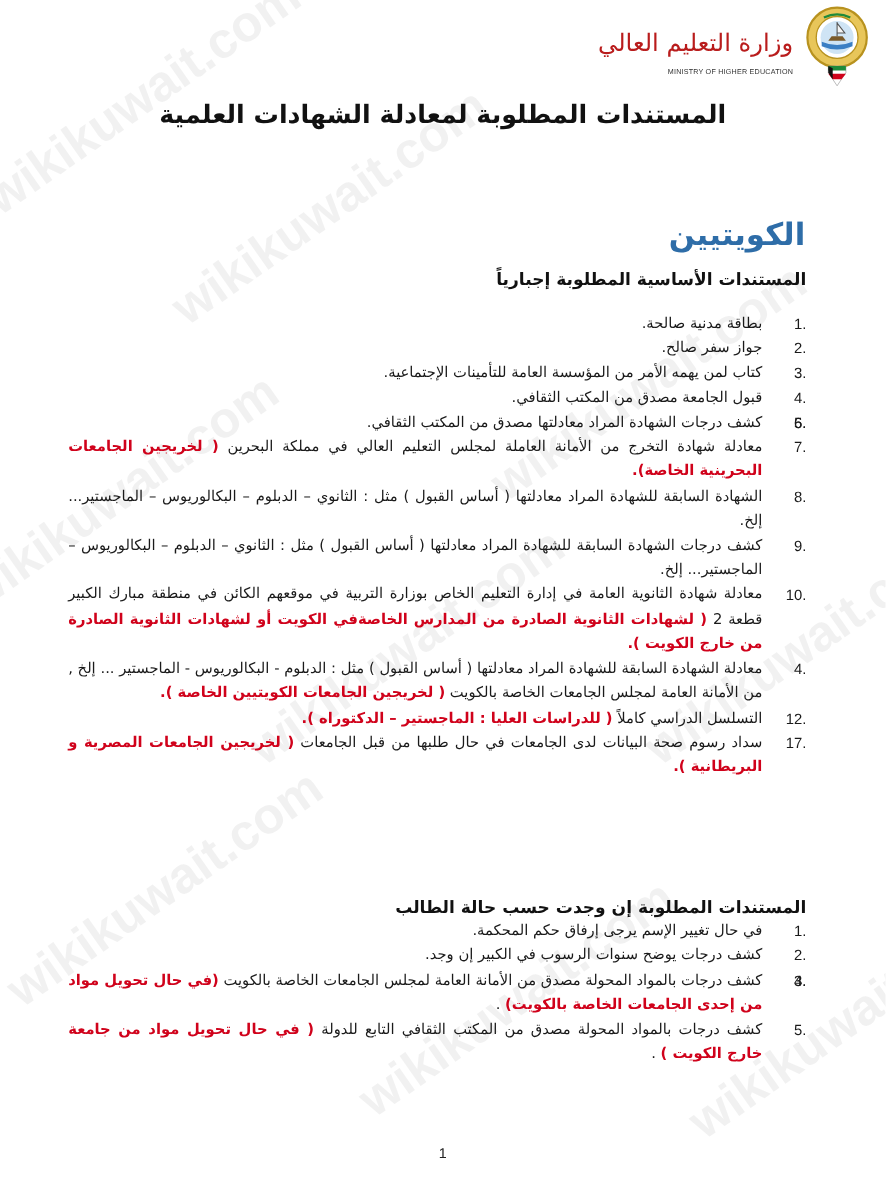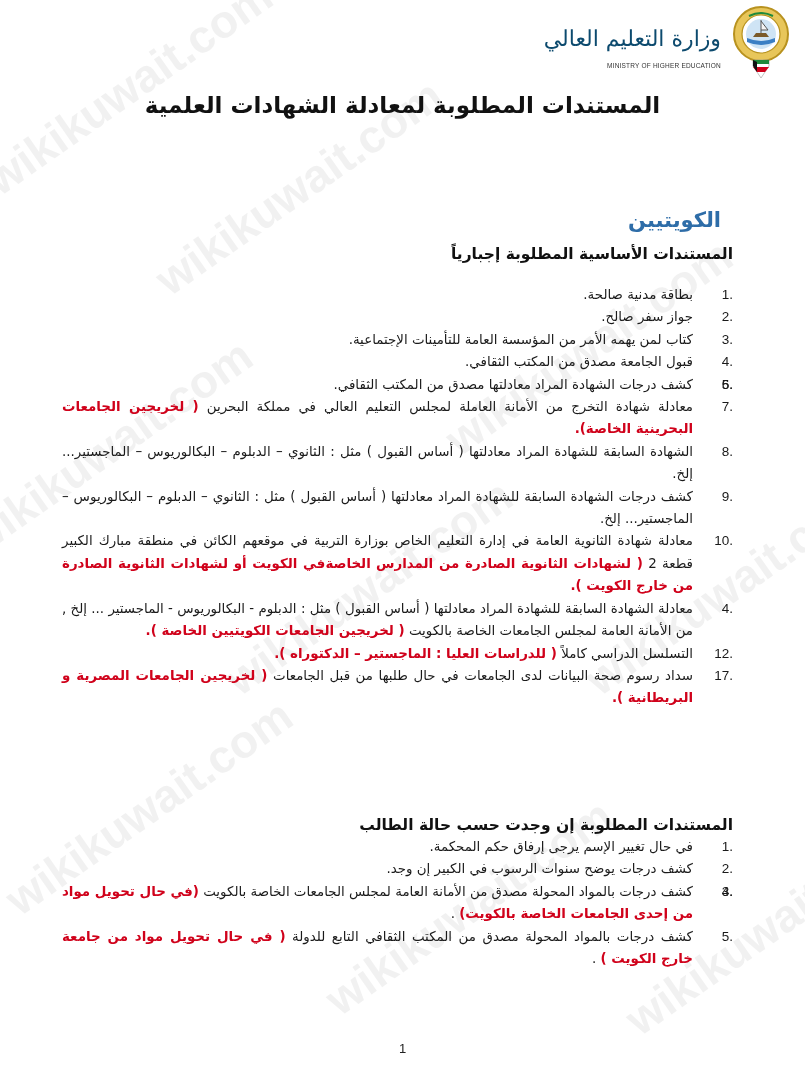--- a/index.html
+++ b/index.html
@@ -12,33 +12,33 @@
   .wm {
     position:absolute; font-family:"Liberation Sans",sans-serif; font-size:46px; font-weight:bold;
     color:rgba(170,170,170,0.16); transform:rotate(-35deg); white-space:nowrap; direction:ltr;
   }
   .page { position:relative; z-index:1; width:805px; height:1080px; }
 
   .header-logo { position:absolute; top:2px; right:8px; width:210px; height:85px; direction:rtl; }
   .emblem { position:absolute; right:4px; top:2px; width:64px; height:80px; }
   .ministry-ar {
     position:absolute; right:76px; top:24px; font-family:"DejaVu Serif",serif; font-size:22px;
-    color:#0c4a6e; white-space:nowrap;
+    color:#b91c1c; white-space:nowrap;
   }
   .ministry-en {
     position:absolute; right:76px; top:60px; font-family:"Liberation Sans",sans-serif; font-size:6.5px;
     color:#333; letter-spacing:0.2px; direction:ltr; white-space:nowrap;
   }
 
   .doc-title {
     position:absolute; top:92px; left:0; right:0; text-align:center;
     font-size:23px; font-weight:bold; color:#111; margin:0;
   }
   .section-title {
-    position:absolute; right:72px; top:196px; font-size:21px; font-weight:bold; color:#2e6da8; margin:12px;
+    position:absolute; right:72px; top:196px; font-size:28px; font-weight:bold; color:#2e6da8; margin:1px;
   }
   .subheading { position:absolute; right:72px; font-size:15.5px; font-weight:bold; color:#111; margin:0; }
 
   ol.req-list {
     position:absolute; right:72px; left:62px; margin:0; padding:0; list-style:none;
     font-size:13.4px; line-height:22.4px; color:#1a1a1a;
   }
   ol.req-list li { position:relative; padding-right:40px; text-align:justify; }
   ol.req-list li .num {
     position:absolute; right:0; width:34px; text-align:right; direction:ltr;

